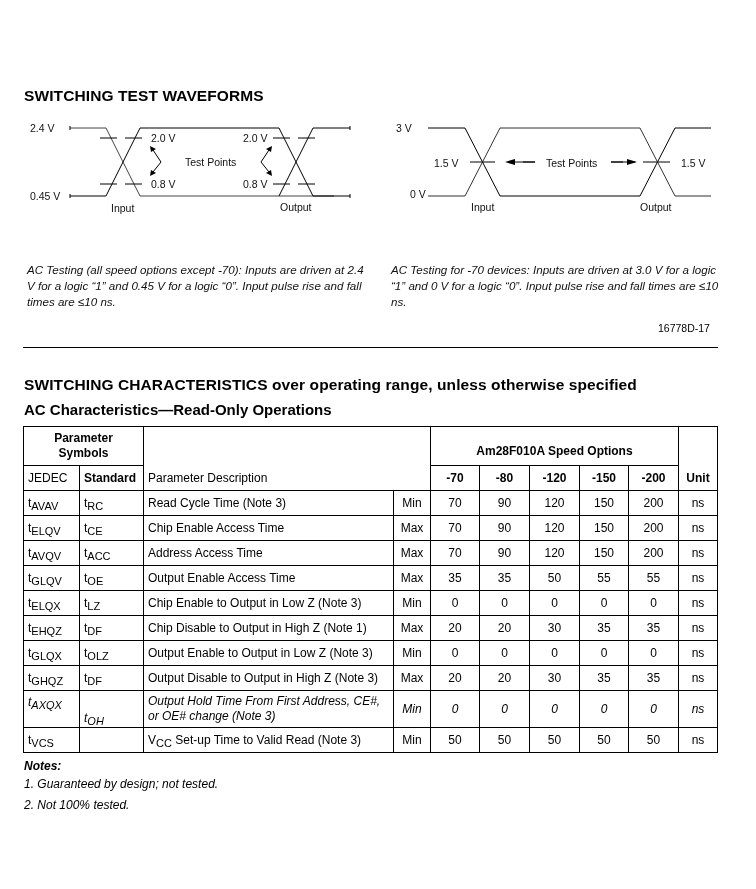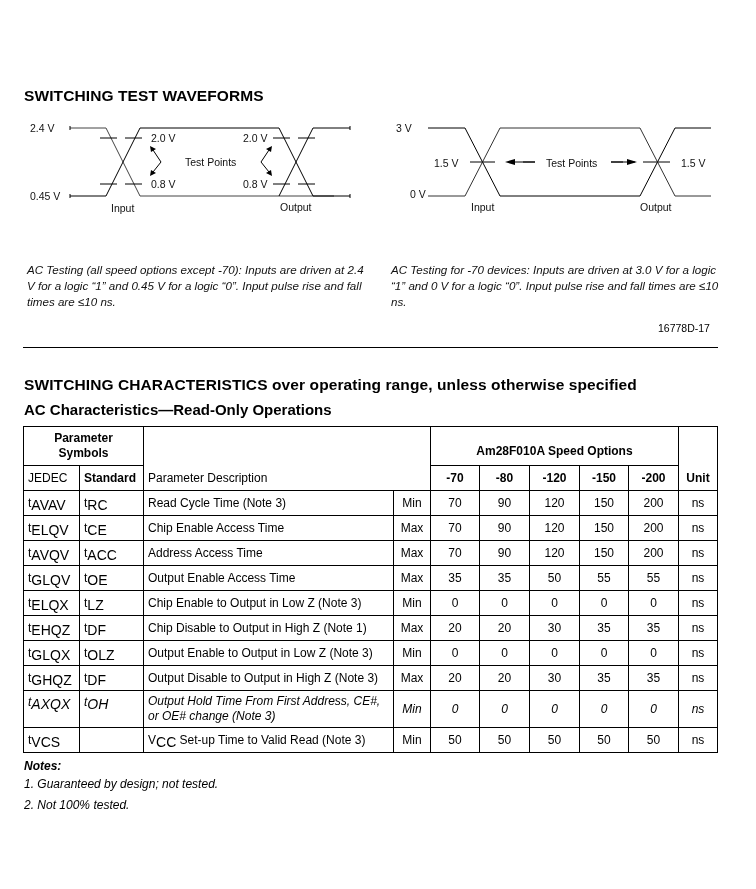--- a/index.html
+++ b/index.html
@@ -10,21 +10,21 @@
   .h2 { font-weight:bold; font-size:15px; }
   .lbl { font-size:10.5px; color:#111; }
   .cap { font-size:11.6px; font-style:italic; line-height:16px; color:#111; }
   .rule { position:absolute; left:23px; width:695px; height:1px; background:#000; }
   table.ac { position:absolute; left:23px; top:426px; border-collapse:collapse;
              font-size:12px; table-layout:fixed; }
   table.ac td, table.ac th { border:1px solid #000; padding:0 4px; font-weight:normal; }
   table.ac th { font-weight:bold; }
   table.ac .c { text-align:center; }
   table.ac .l { text-align:left; }
-  sub { font-size:14px; vertical-align:-3px; line-height:0; }
+  sub { font-size:11px; vertical-align:-3px; line-height:0; }
   .notes { position:absolute; left:24px; top:758px; font-size:12px; font-style:italic; }
   .notes .t { font-weight:bold; }
   .notes div { height:21px; line-height:21px; }
   .notes .first { height:16px; line-height:16px; }
 </style>
 </head>
 <body>
 
 <div class="abs h1" style="left:24px;top:75px;margin-top:12px;">SWITCHING TEST WAVEFORMS</div>
 
@@ -228,21 +228,21 @@
     <td class="c">Max</td>
     <td class="c">20</td>
     <td class="c">20</td>
     <td class="c">30</td>
     <td class="c">35</td>
     <td class="c">35</td>
     <td class="c">ns</td>
   </tr>
   <tr style="height:37px;font-style:italic;">
     <td style="vertical-align:top;padding-top:4px;"><span>t</span><sub>AXQX</sub></td>
-    <td style="vertical-align:top;padding-top:4px;"><span>t</span><sub>OH</sub></td>
+    <td style="vertical-align:top;padding-top:20px;"><span>t</span><sub>OH</sub></td>
     <td style="line-height:15px;">Output Hold Time From First Address, CE#, or OE# change (Note 3)</td>
     <td class="c">Min</td>
     <td class="c">0</td>
     <td class="c">0</td>
     <td class="c">0</td>
     <td class="c">0</td>
     <td class="c">0</td>
     <td class="c">ns</td>
   </tr>
   <tr style="height:25px;">

